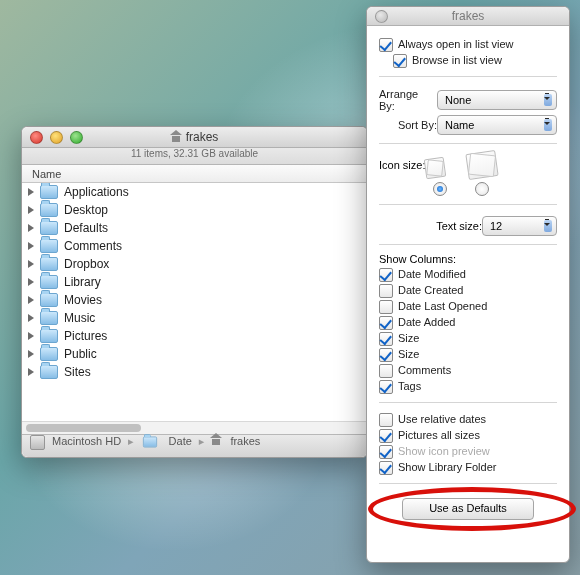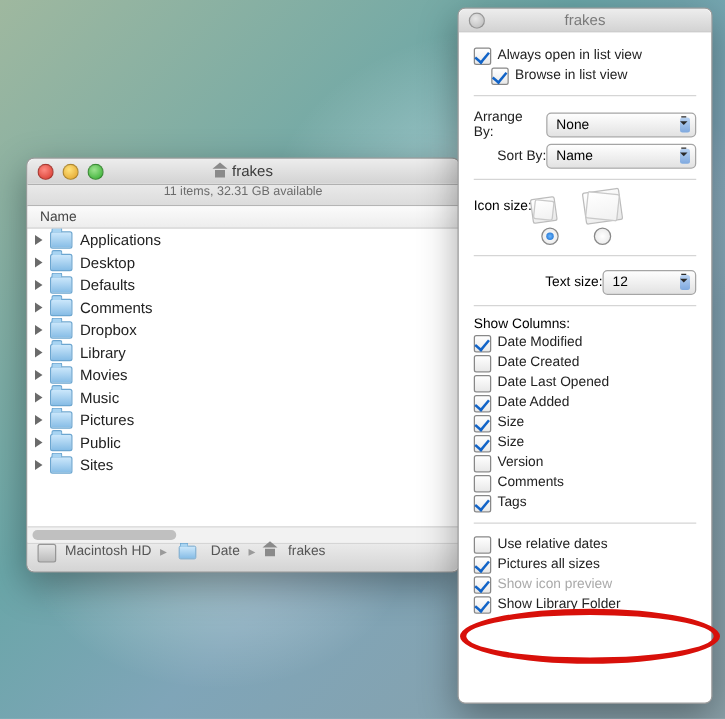--- a/index.html
+++ b/index.html
@@ -215,24 +215,20 @@
           <div class="chkrow">
             <span class="chkbox checked"></span>
             <span>Size</span>
           </div>
           <div class="chkrow">
             <span class="chkbox checked"></span>
             <span>Size</span>
           </div>
           <div class="chkrow">
             <span class="chkbox"></span>
-            <span>Version</span>
-          </div>
-          <div class="chkrow">
-            <span class="chkbox"></span>
             <span>Comments</span>
           </div>
           <div class="chkrow">
             <span class="chkbox checked"></span>
             <span>Tags</span>
           </div>
         </div>
     </div>
     <div class="sect">
       <div class="chkrow">
@@ -245,16 +241,19 @@
       </div>
       <div class="chkrow">
         <span class="chkbox checked"></span>
         <span class="cutoff">Show icon preview</span>
       </div>
       <div class="chkrow">
         <span class="chkbox checked"></span>
         <span>Show Library Folder</span>
       </div>
     </div>
+    <div class="sect" style="padding-top:4px">
+      <span class="btnwide">Use as Defaults</span>
+    </div>
   </div>
 </div>
 
 <div class="oval"></div>
 
 </body></html>

